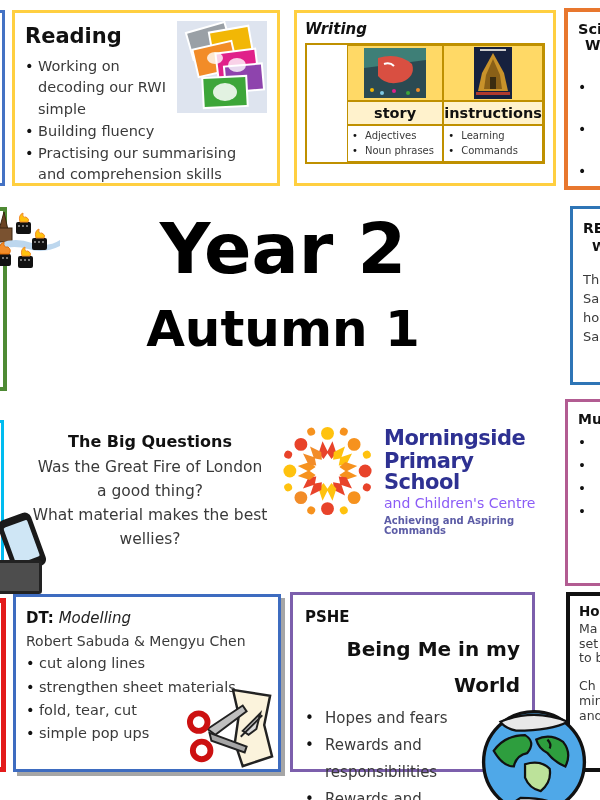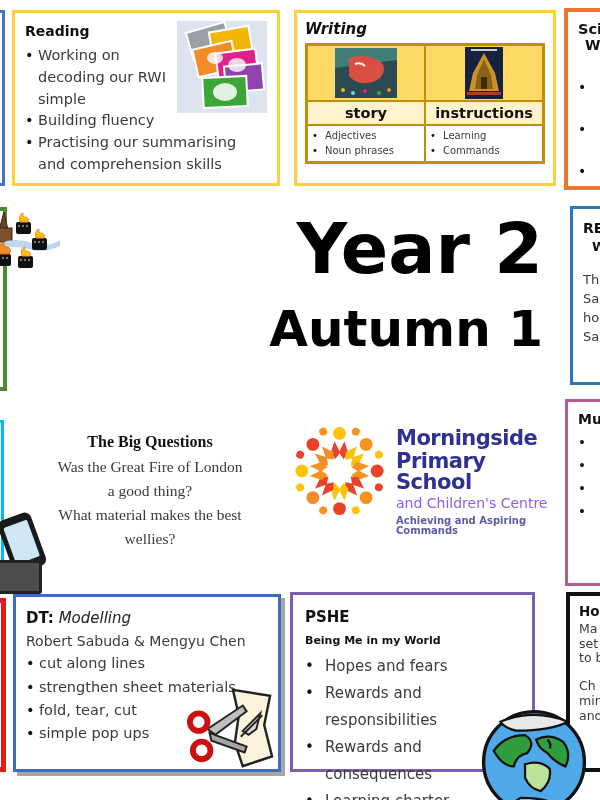--- a/index.html
+++ b/index.html
@@ -5,77 +5,77 @@
   html,body{margin:0;padding:0;background:#fff;}
   #canvas{position:relative;width:600px;height:800px;background:#fff;overflow:hidden;
           font-family:"DejaVu Sans","Liberation Sans",sans-serif;color:#3a3a3a;}
   .box{position:absolute;background:#fff;box-sizing:border-box;}
   .b-title{font-weight:bold;color:#111;}
   .bi{display:flex;align-items:flex-start;}
   .bi::before{content:"•";flex:0 0 13px;color:#111;}
   .bi-wide::before{flex:0 0 20px;}
   
   #reading{left:12px;top:10px;width:268px;height:176px;border:3px solid #FFCF40;padding:8px 10px;font-size:14.5px;line-height:1.5;}
-  #reading .b-title{font-size:14px;margin-bottom:3px;}
+  #reading .b-title{font-size:21px;margin-bottom:3px;}
   #rwi-books{float:right;width:90px;height:92px;margin:0 0 4px 6px;}
   
   #writing{left:294px;top:10px;width:262px;height:176px;border:3px solid #FFCF40;padding:7px 8px;}
   #writing .b-title{font-size:15px;margin-bottom:5px;font-style:italic;}
-  .wtable{display:grid;grid-template-columns:1fr 1fr;border:2px solid #BF9000;}
+  .wtable{display:grid;grid-template-columns:1fr 1fr;border:2px solid #BF9000;padding-left:40px;}
   .wtd{border:1px solid #BF9000;box-sizing:border-box;}
   .w-img{background:#FFD966;height:56px;display:flex;align-items:center;justify-content:center;}
   .w-head{background:#FFF2CC;text-align:center;font-weight:bold;color:#111;font-size:14.5px;padding:3px 0;}
   .w-cell{background:#fff;font-size:10px;padding:3px 4px;line-height:1.45;}
   
   #science{left:564px;top:8px;width:90px;height:182px;border:4px solid #E8772E;padding:9px 0 0 10px;font-size:14px;}
   #science .b-title{font-size:14.5px;}
   #science .sub{font-weight:bold;color:#111;margin-left:7px;}
   #science .bi{margin-top:26px;}
   
   #sliver-blue{left:-40px;top:10px;width:45px;height:176px;border:3px solid #4472C4;}
   #sliver-green{left:-40px;top:207px;width:47px;height:184px;border:4px solid #4E8A34;}
   #sliver-cyan{left:-42px;top:420px;width:46px;height:152px;border:3px solid #00BCF0;}
   #sliver-red{left:-38px;top:598px;width:44px;height:174px;border:5px solid #E31B1B;}
   #fire-img{position:absolute;left:-6px;top:210px;width:68px;height:70px;}
   #phone{position:absolute;left:2px;top:514px;width:40px;height:58px;transform:rotate(-20deg);}
   #monitor{position:absolute;left:-14px;top:560px;width:50px;height:28px;}
   
-  #main-title{position:absolute;left:23px;top:212px;width:520px;text-align:right;color:#000;}
+  #main-title{position:absolute;left:23px;top:212px;width:520px;text-align:center;color:#000;}
   #main-title .t1{font-size:70px;font-weight:bold;line-height:1.08;}
   #main-title .t2{font-size:50px;font-weight:bold;line-height:1.1;margin-top:14px;}
   
   #re{left:570px;top:206px;width:90px;height:179px;border:3px solid #2E75B6;padding:9px 0 0 10px;font-size:13px;line-height:1.45;}
   #re .b-title{font-size:14px;}
   #re .sub{font-weight:bold;color:#111;margin-left:9px;}
   #re .body{margin-top:14px;color:#3a3a3a;}
   
-  #bigq{position:absolute;left:22px;top:430px;width:256px;text-align:center;font-size:15.5px;line-height:1.55;font-family:Liberation Serif, serif;}
+  #bigq{position:absolute;left:22px;top:430px;width:256px;text-align:center;font-size:15.5px;line-height:1.55;}
   #bigq .b-title{font-size:16px;}
   
-  #logo{position:absolute;left:288px;top:414px;width:275px;height:125px;}
+  #logo{position:absolute;left:276px;top:414px;width:275px;height:125px;}
   #logo-sun{position:absolute;left:0;top:2px;width:103px;height:110px;}
   #logo-text{position:absolute;left:108px;top:14px;width:170px;line-height:1.0;}
   .lg1{color:#2E3192;font-weight:bold;font-size:21px;letter-spacing:-0.5px;}
   .lg2{color:#2E3192;font-weight:bold;font-size:21px;letter-spacing:-0.5px;margin-top:2px;}
   .lg3{color:#8b5cf6;font-weight:normal;font-size:14px;margin-top:3px;}
   .lg4{color:#5C5CA6;font-weight:bold;font-size:10px;margin-top:6px;}
   
   #music{left:565px;top:399px;width:90px;height:187px;border:3px solid #B25C92;padding:9px 0 0 10px;font-size:13.5px;}
   #music .b-title{font-size:14px;margin-bottom:4px;}
   #music .bi{margin-top:7px;}
   
   #dt{left:13px;top:594px;width:268px;height:178px;border:3px solid #3E6CC0;box-shadow:4px 4px 0 #A6A6A6;padding:9px 10px;font-size:14.5px;line-height:1.6;}
   #dt .ttl{font-size:15px;}
   #dt .ttl .b-title{font-weight:bold;}
   #dt .ital{font-style:italic;color:#222;}
   #scissors{position:absolute;right:4px;bottom:0px;width:88px;height:84px;}
   
   #pshe{left:290px;top:592px;width:245px;height:180px;border:3px solid #7C5FAC;padding:9px 12px;font-size:15px;line-height:1.8;}
   #pshe .b-title{font-size:15px;}
-  #pshe .sub{font-weight:bold;color:#111;text-align:left;font-size:11px;margin-bottom:2px;}
+  #pshe .sub{font-weight:bold;color:#111;text-align:right;font-size:20px;margin-bottom:2px;}
   #globe{position:absolute;left:478px;top:706px;width:112px;height:112px;z-index:5;}
   
   #homework{left:566px;top:592px;width:90px;height:180px;border:4px solid #111;padding:8px 0 0 9px;font-size:12.5px;line-height:1.18;}
   #homework .b-title{font-size:13.5px;margin-bottom:2px;}
   .gap{height:13px;}
 </style>
 </head>
 <body>
 
 <div id="canvas">

